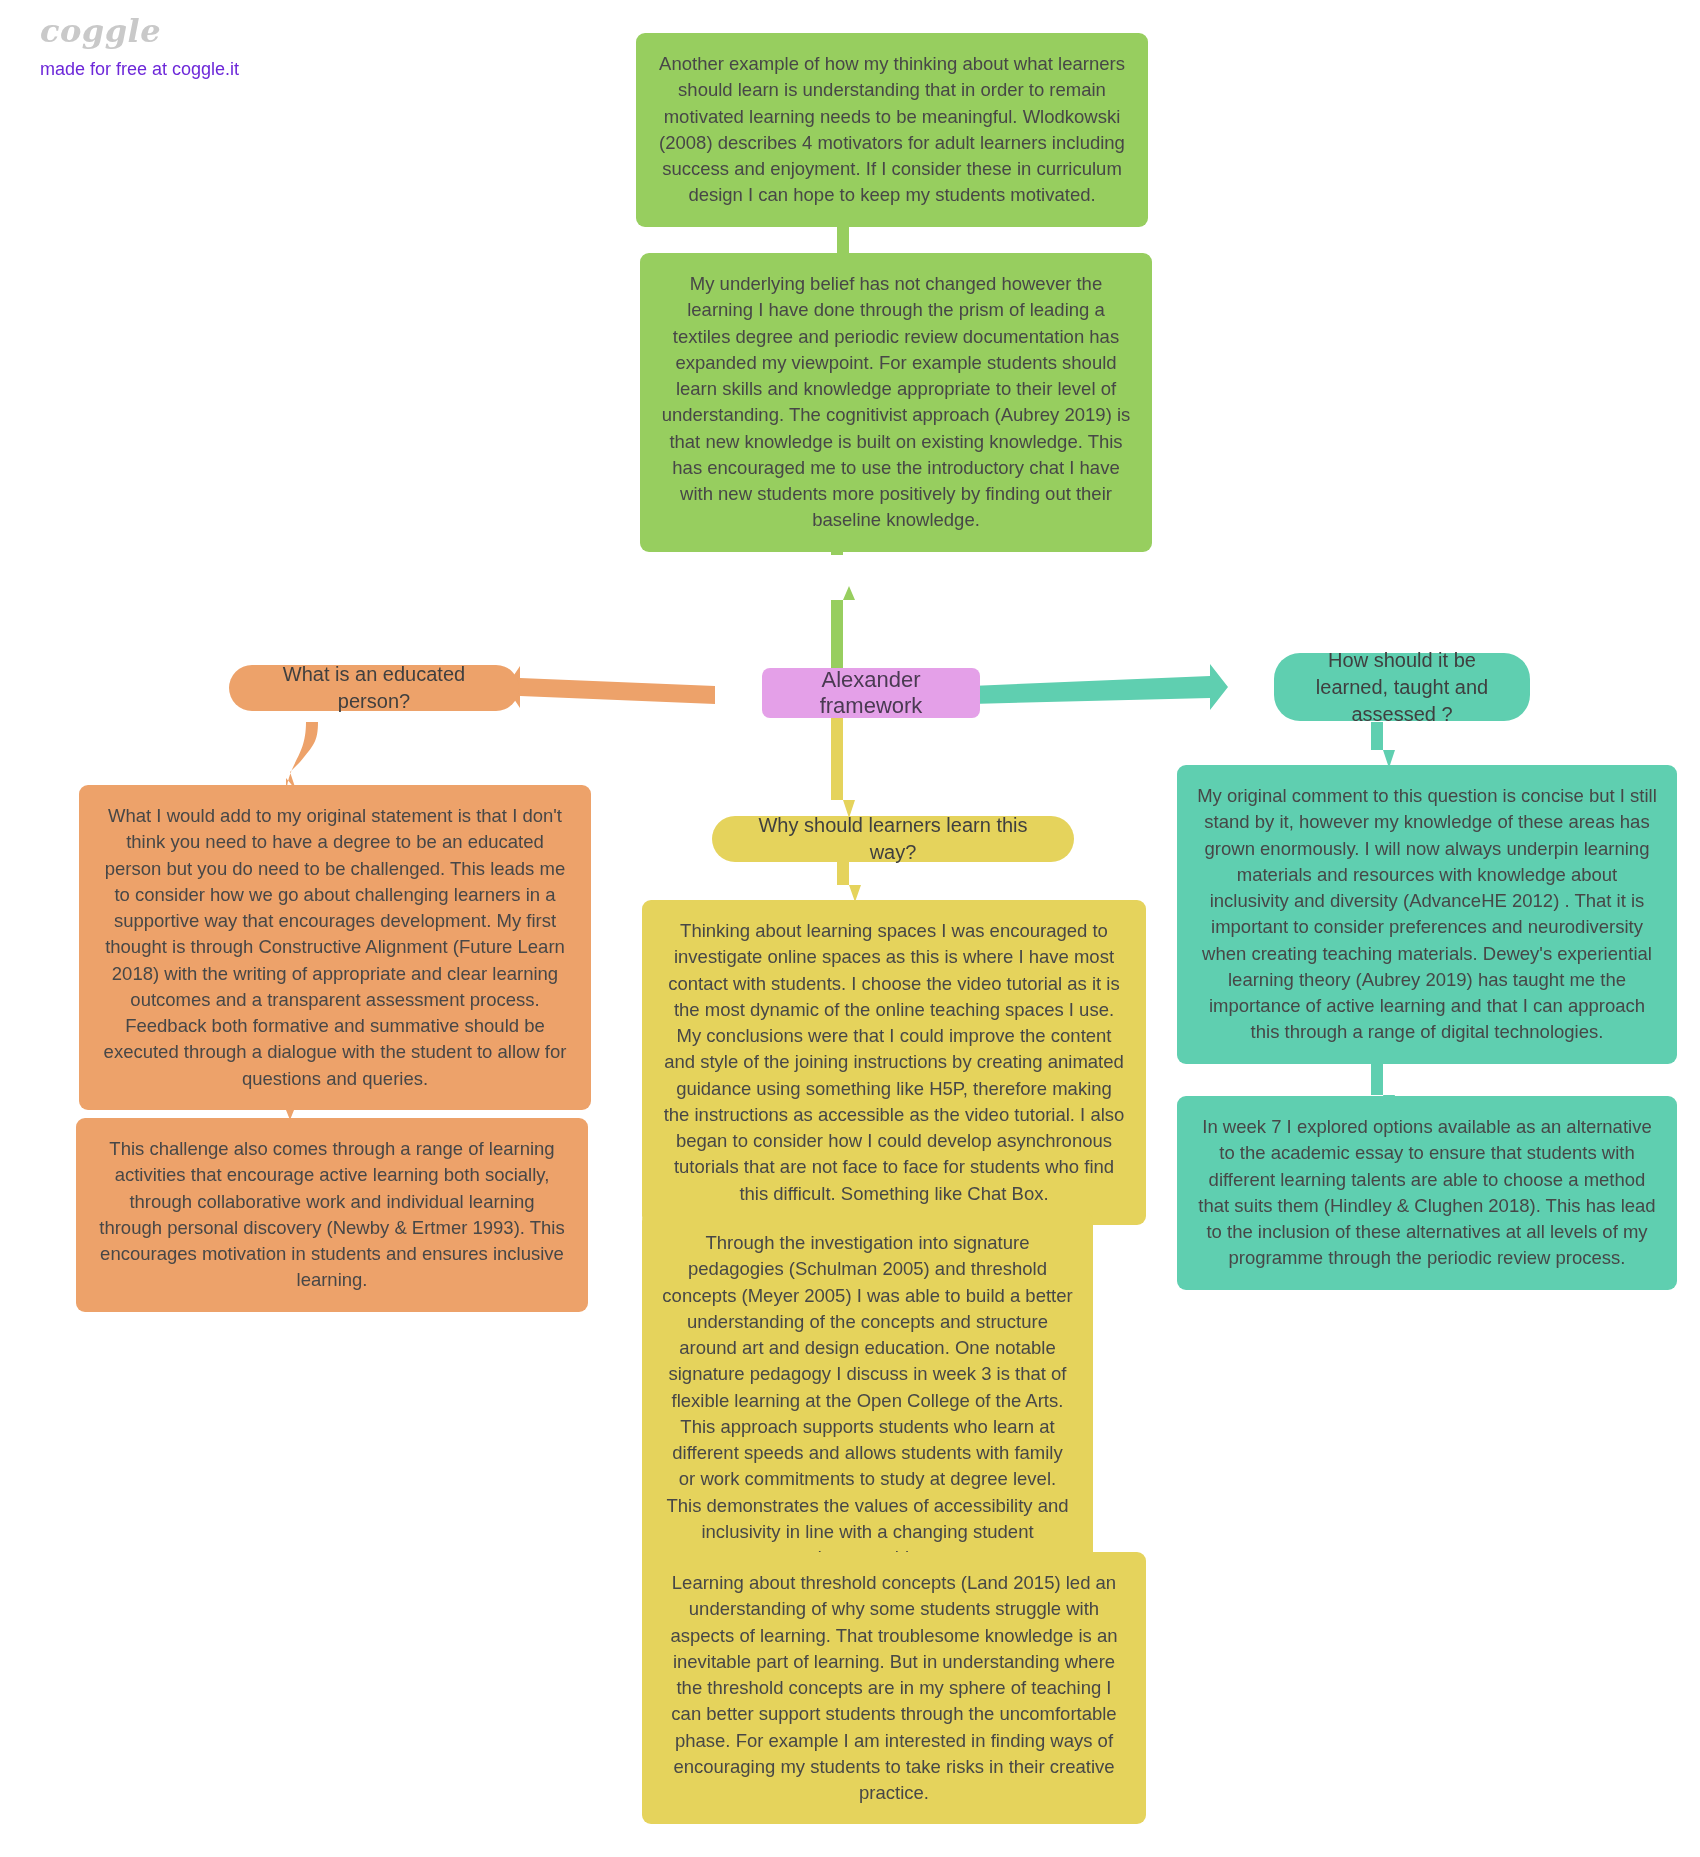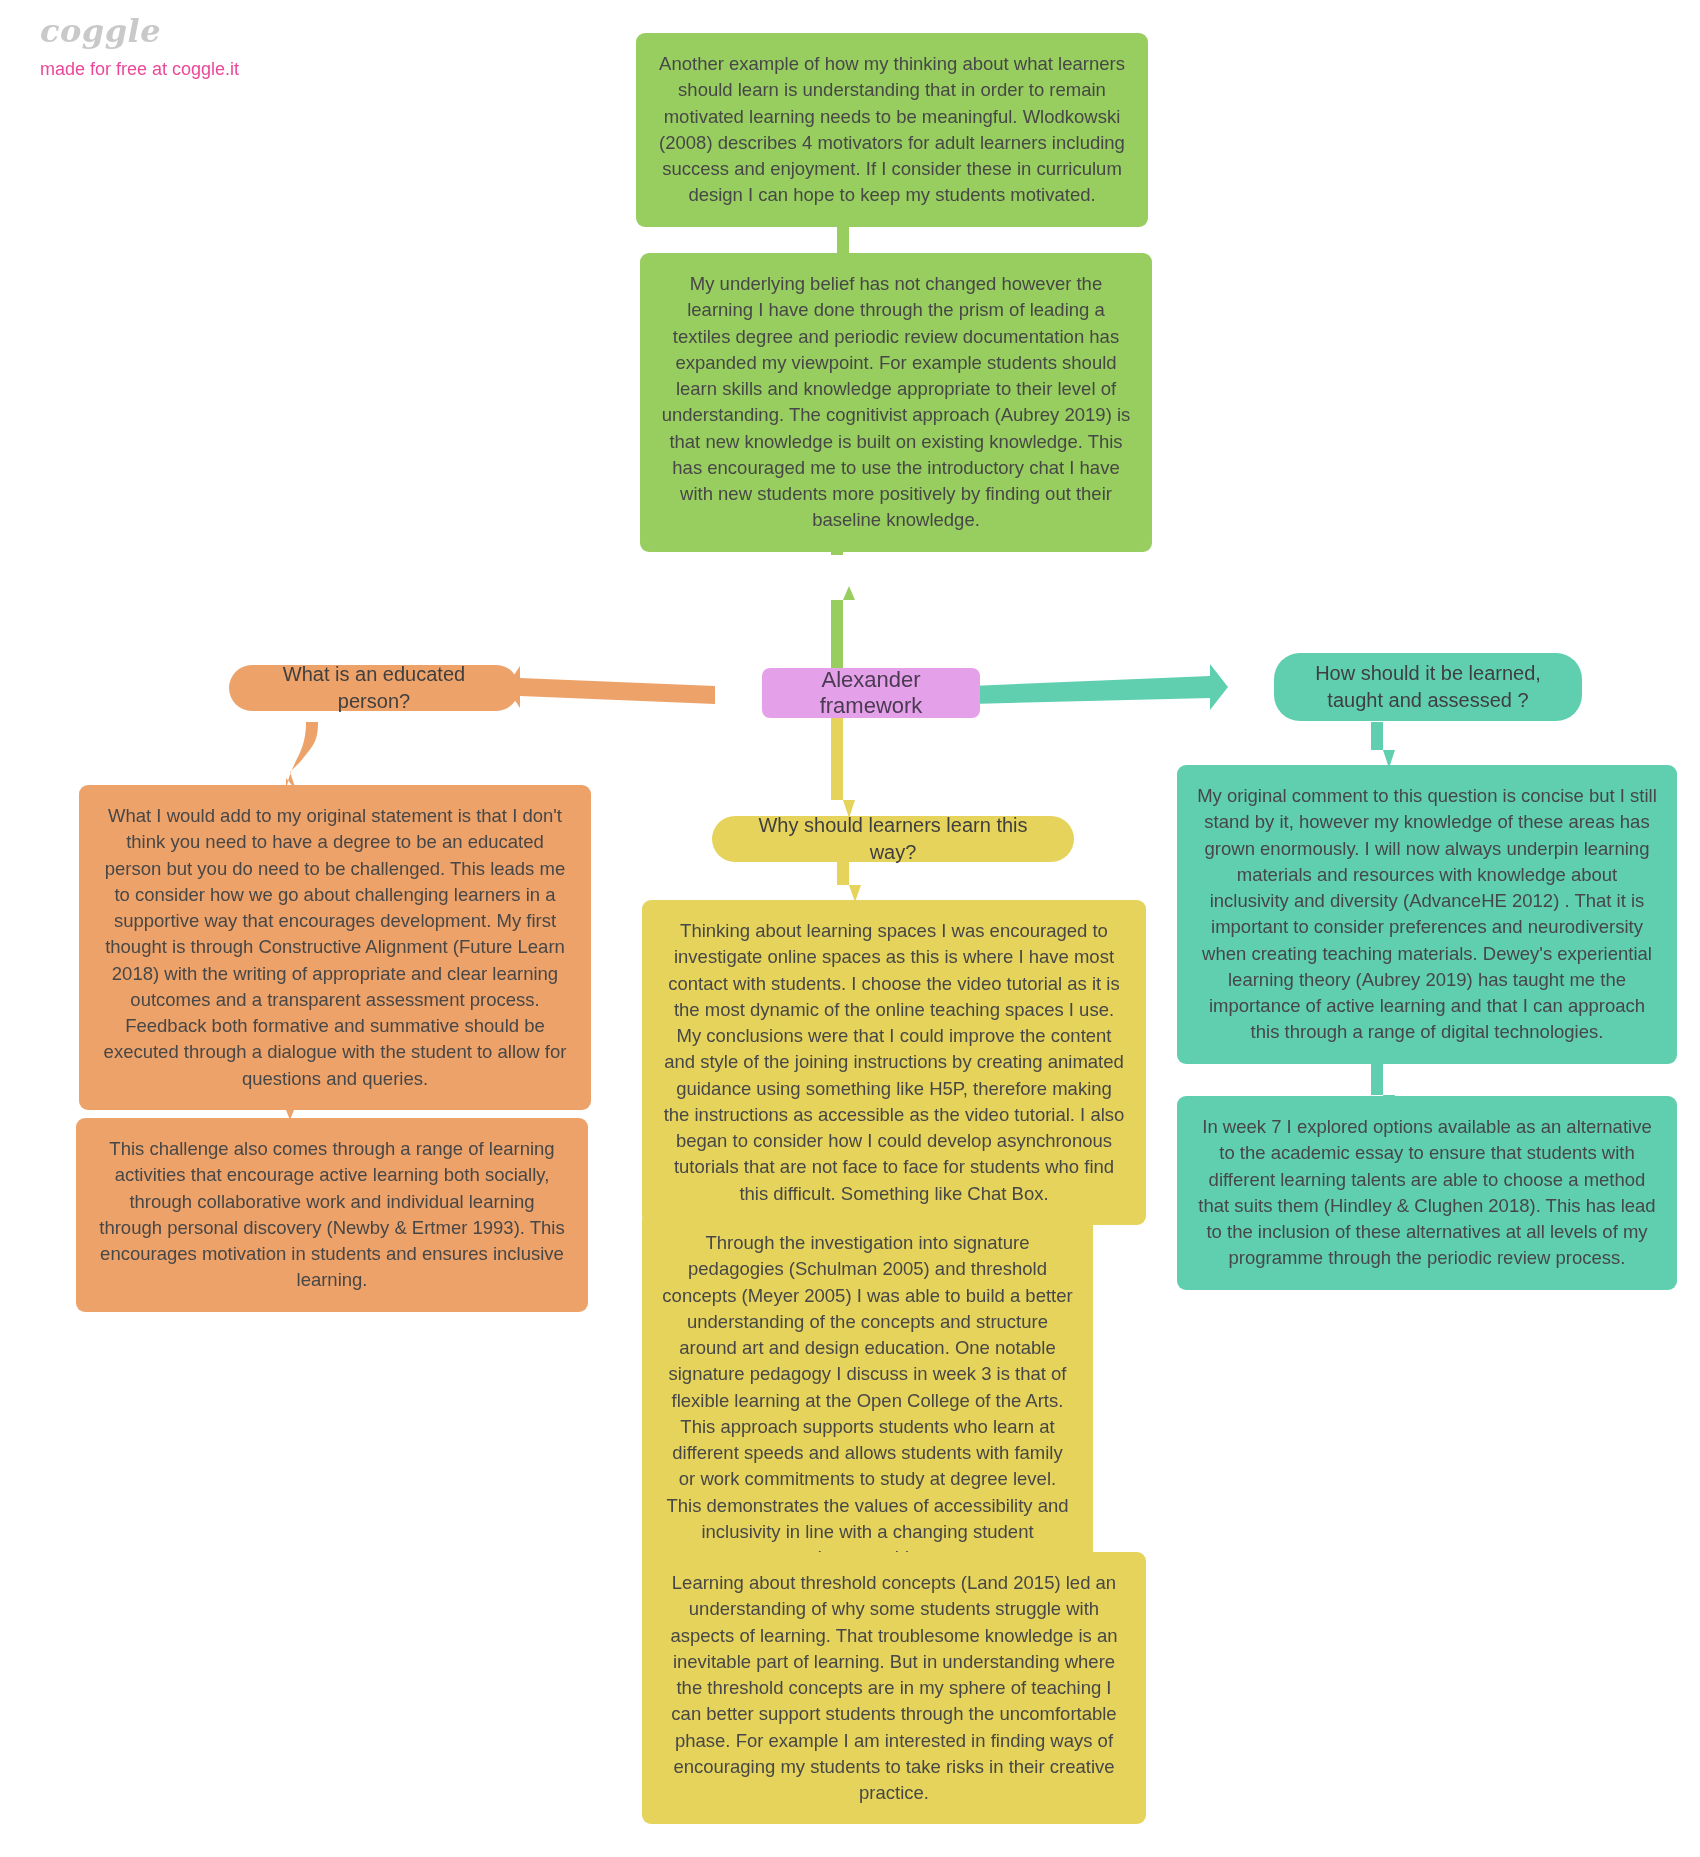--- a/index.html
+++ b/index.html
@@ -34,21 +34,21 @@
     font-style: italic;
     font-size: 32px;
     font-weight: 700;
     color: #c9c9c9;
     letter-spacing: 0.5px;
     line-height: 1.1;
   }
   .brand-sub {
     margin-top: 10px;
     font-size: 18px;
-    color: #ec4899;
+    color: #6d28d9;
     font-family: "Liberation Sans", sans-serif;
   }
 
   
   .node {
     position: absolute;
     display: flex;
     align-items: center;
     justify-content: center;
     text-align: center;
@@ -149,21 +149,21 @@
   </div>
 
   <div class="node block c-orange" style="left:35px; top:785px; width:512px;">
     <span class="txt">What I would add to my original statement is that I don't think you need to have a degree to be an educated person but you do need to be challenged. This leads me to consider how we go about challenging learners in a supportive way that encourages development. My first thought is through Constructive Alignment (Future Learn 2018) with the writing of appropriate and clear learning outcomes and a transparent assessment process. Feedback both formative and summative should be executed through a dialogue with the student to allow for questions and queries.</span>
   </div>
 
   <div class="node block c-orange" style="left:32px; top:1118px; width:512px;">
     <span class="txt">This challenge also comes through a range of learning activities that encourage active learning both socially, through collaborative work and individual learning through personal discovery (Newby &amp; Ertmer 1993). This encourages motivation in students and ensures inclusive learning.</span>
   </div>
 
-  <div class="node pill c-teal" style="left:1230px; top:653px; width:308px; height:68px;">
+  <div class="node pill c-teal" style="left:1230px; top:653px; width:256px; height:68px;">
     <span class="txt">How should it be learned, taught and assessed ?</span>
   </div>
 
   <div class="node block c-teal" style="left:1133px; top:765px; width:500px;">
     <span class="txt">My original comment to this question is concise but I still stand by it, however my knowledge of these areas has grown enormously. I will now always underpin learning materials and resources with knowledge about inclusivity and diversity (AdvanceHE 2012) . That it is important to consider preferences and neurodiversity when creating teaching materials. Dewey's experiential learning theory (Aubrey 2019) has taught me the importance of active learning and that I can approach this through a range of digital technologies.</span>
   </div>
 
   <div class="node block c-teal" style="left:1133px; top:1096px; width:500px;">
     <span class="txt">In week 7 I explored options available as an alternative to the academic essay to ensure that students with different learning talents are able to choose a method that suits them (Hindley &amp; Clughen 2018). This has lead to the inclusion of these alternatives at all levels of my programme through the periodic review process.</span>
   </div>

